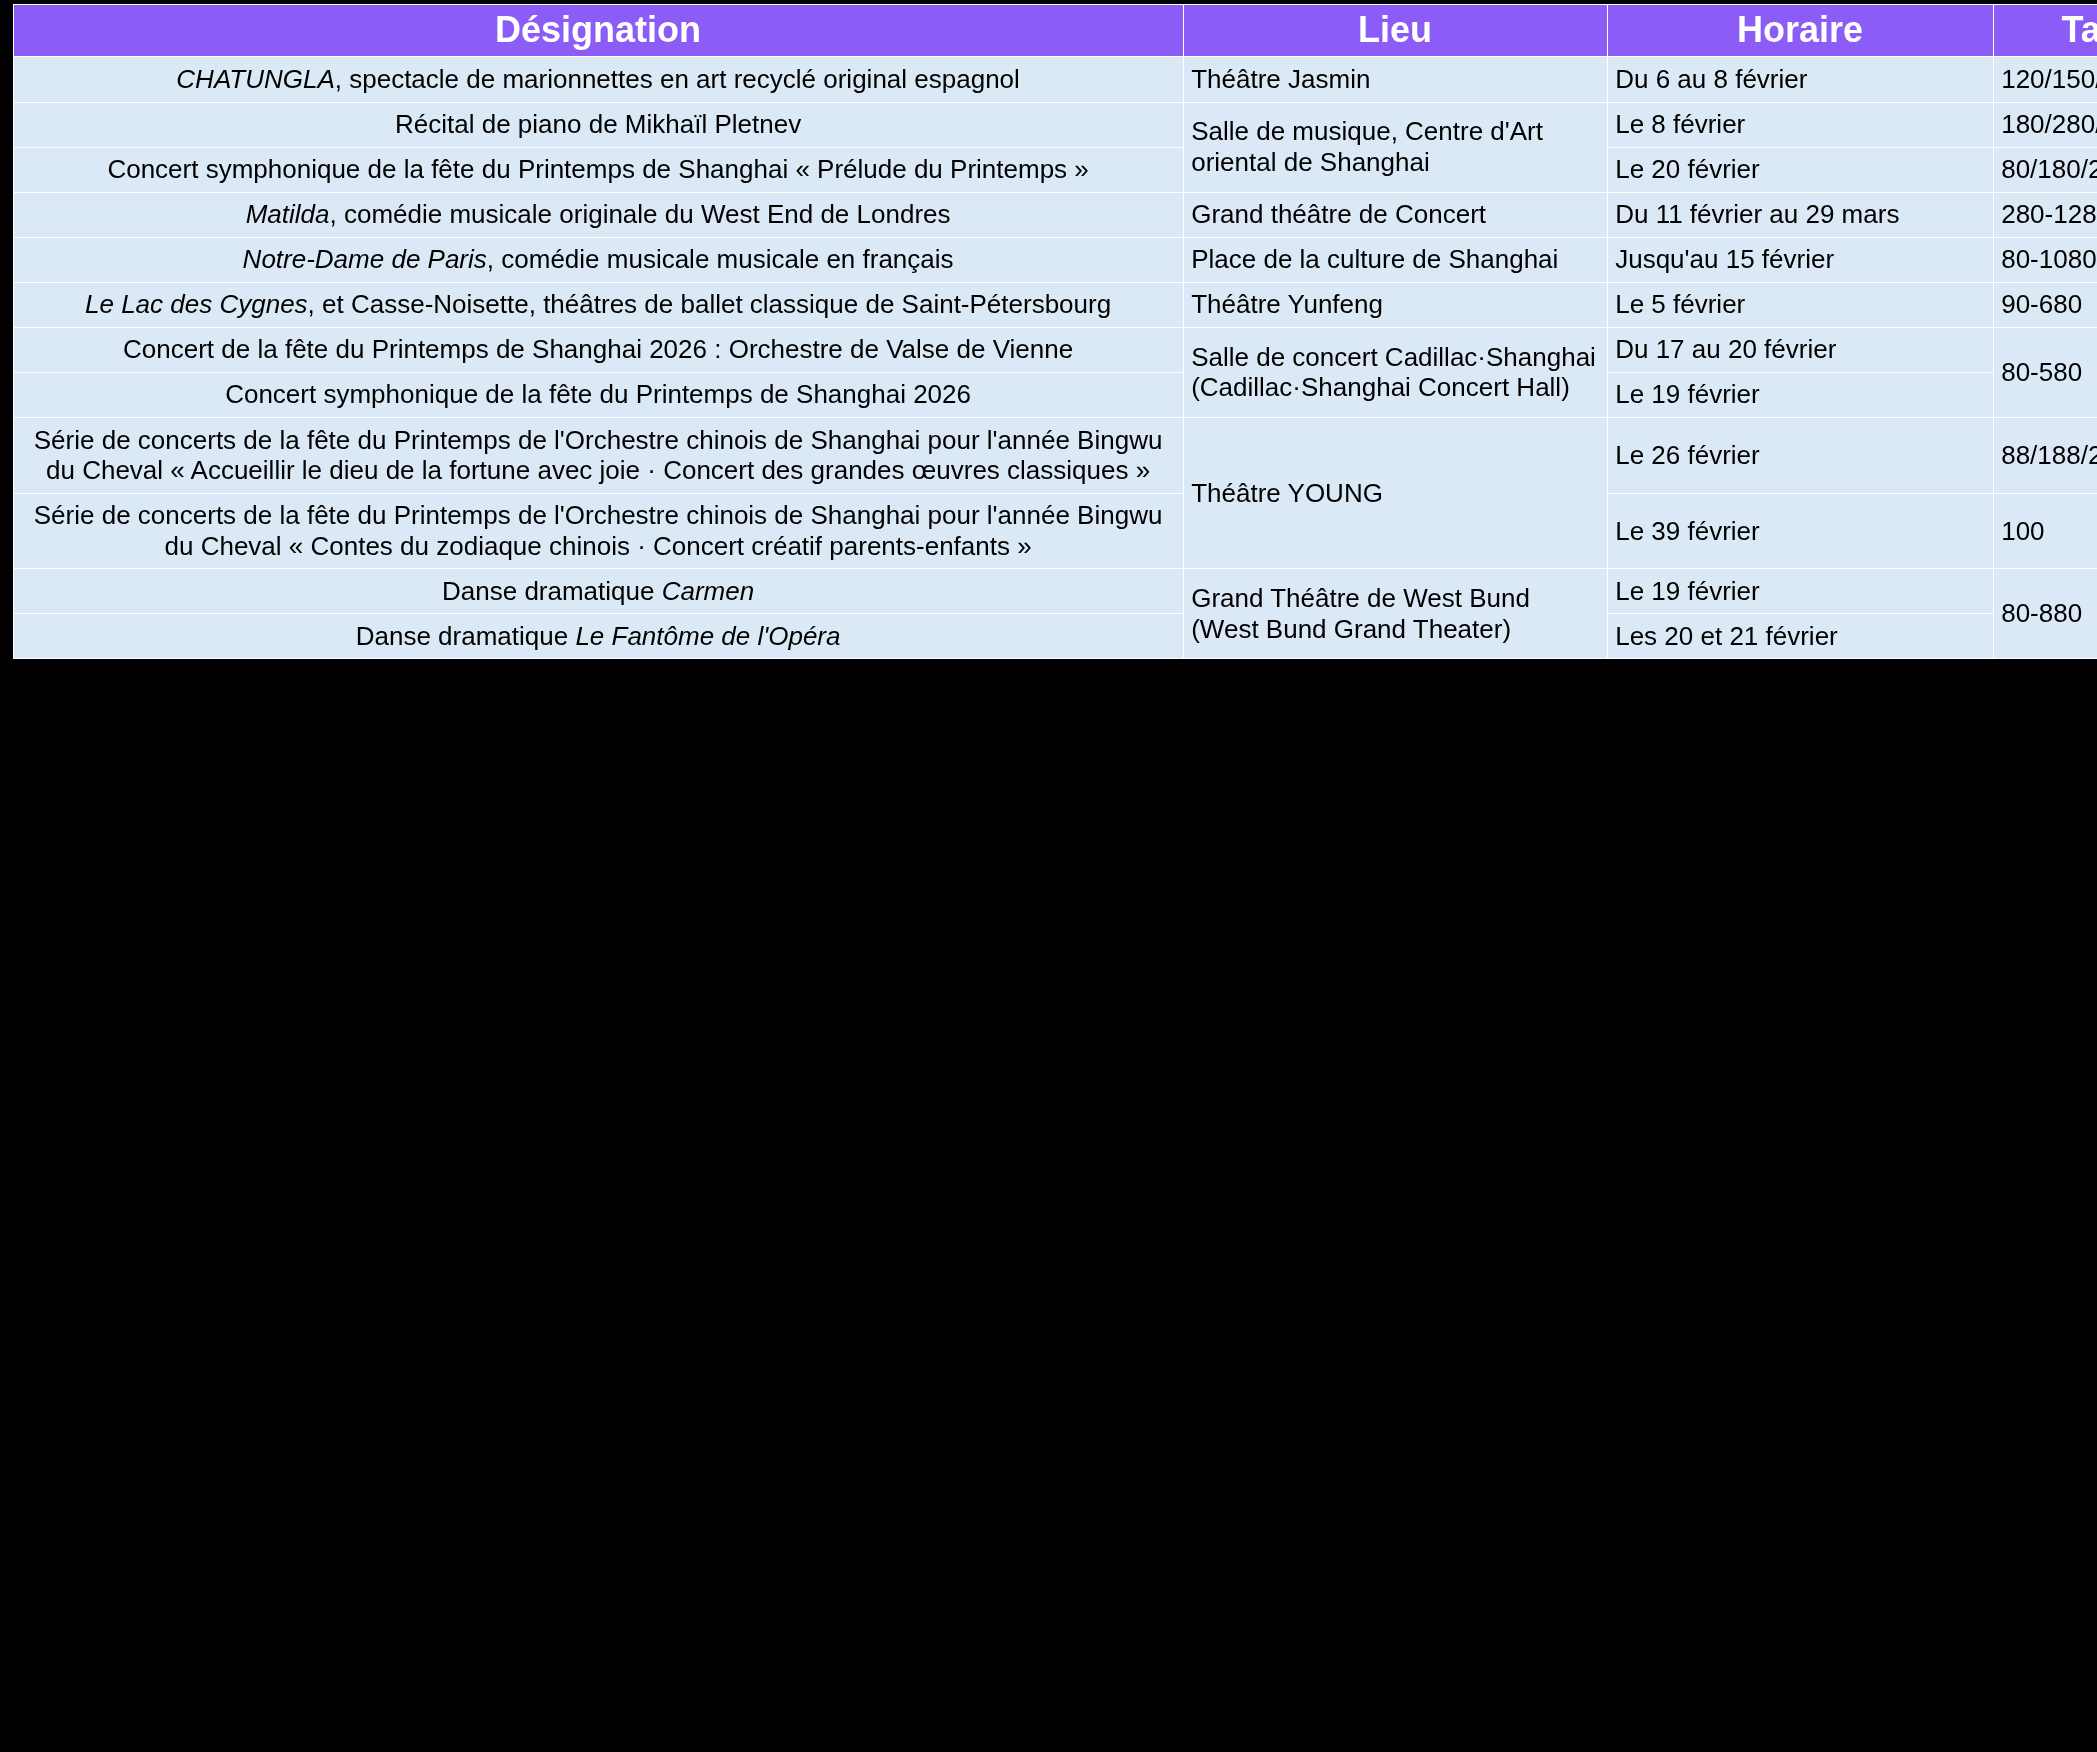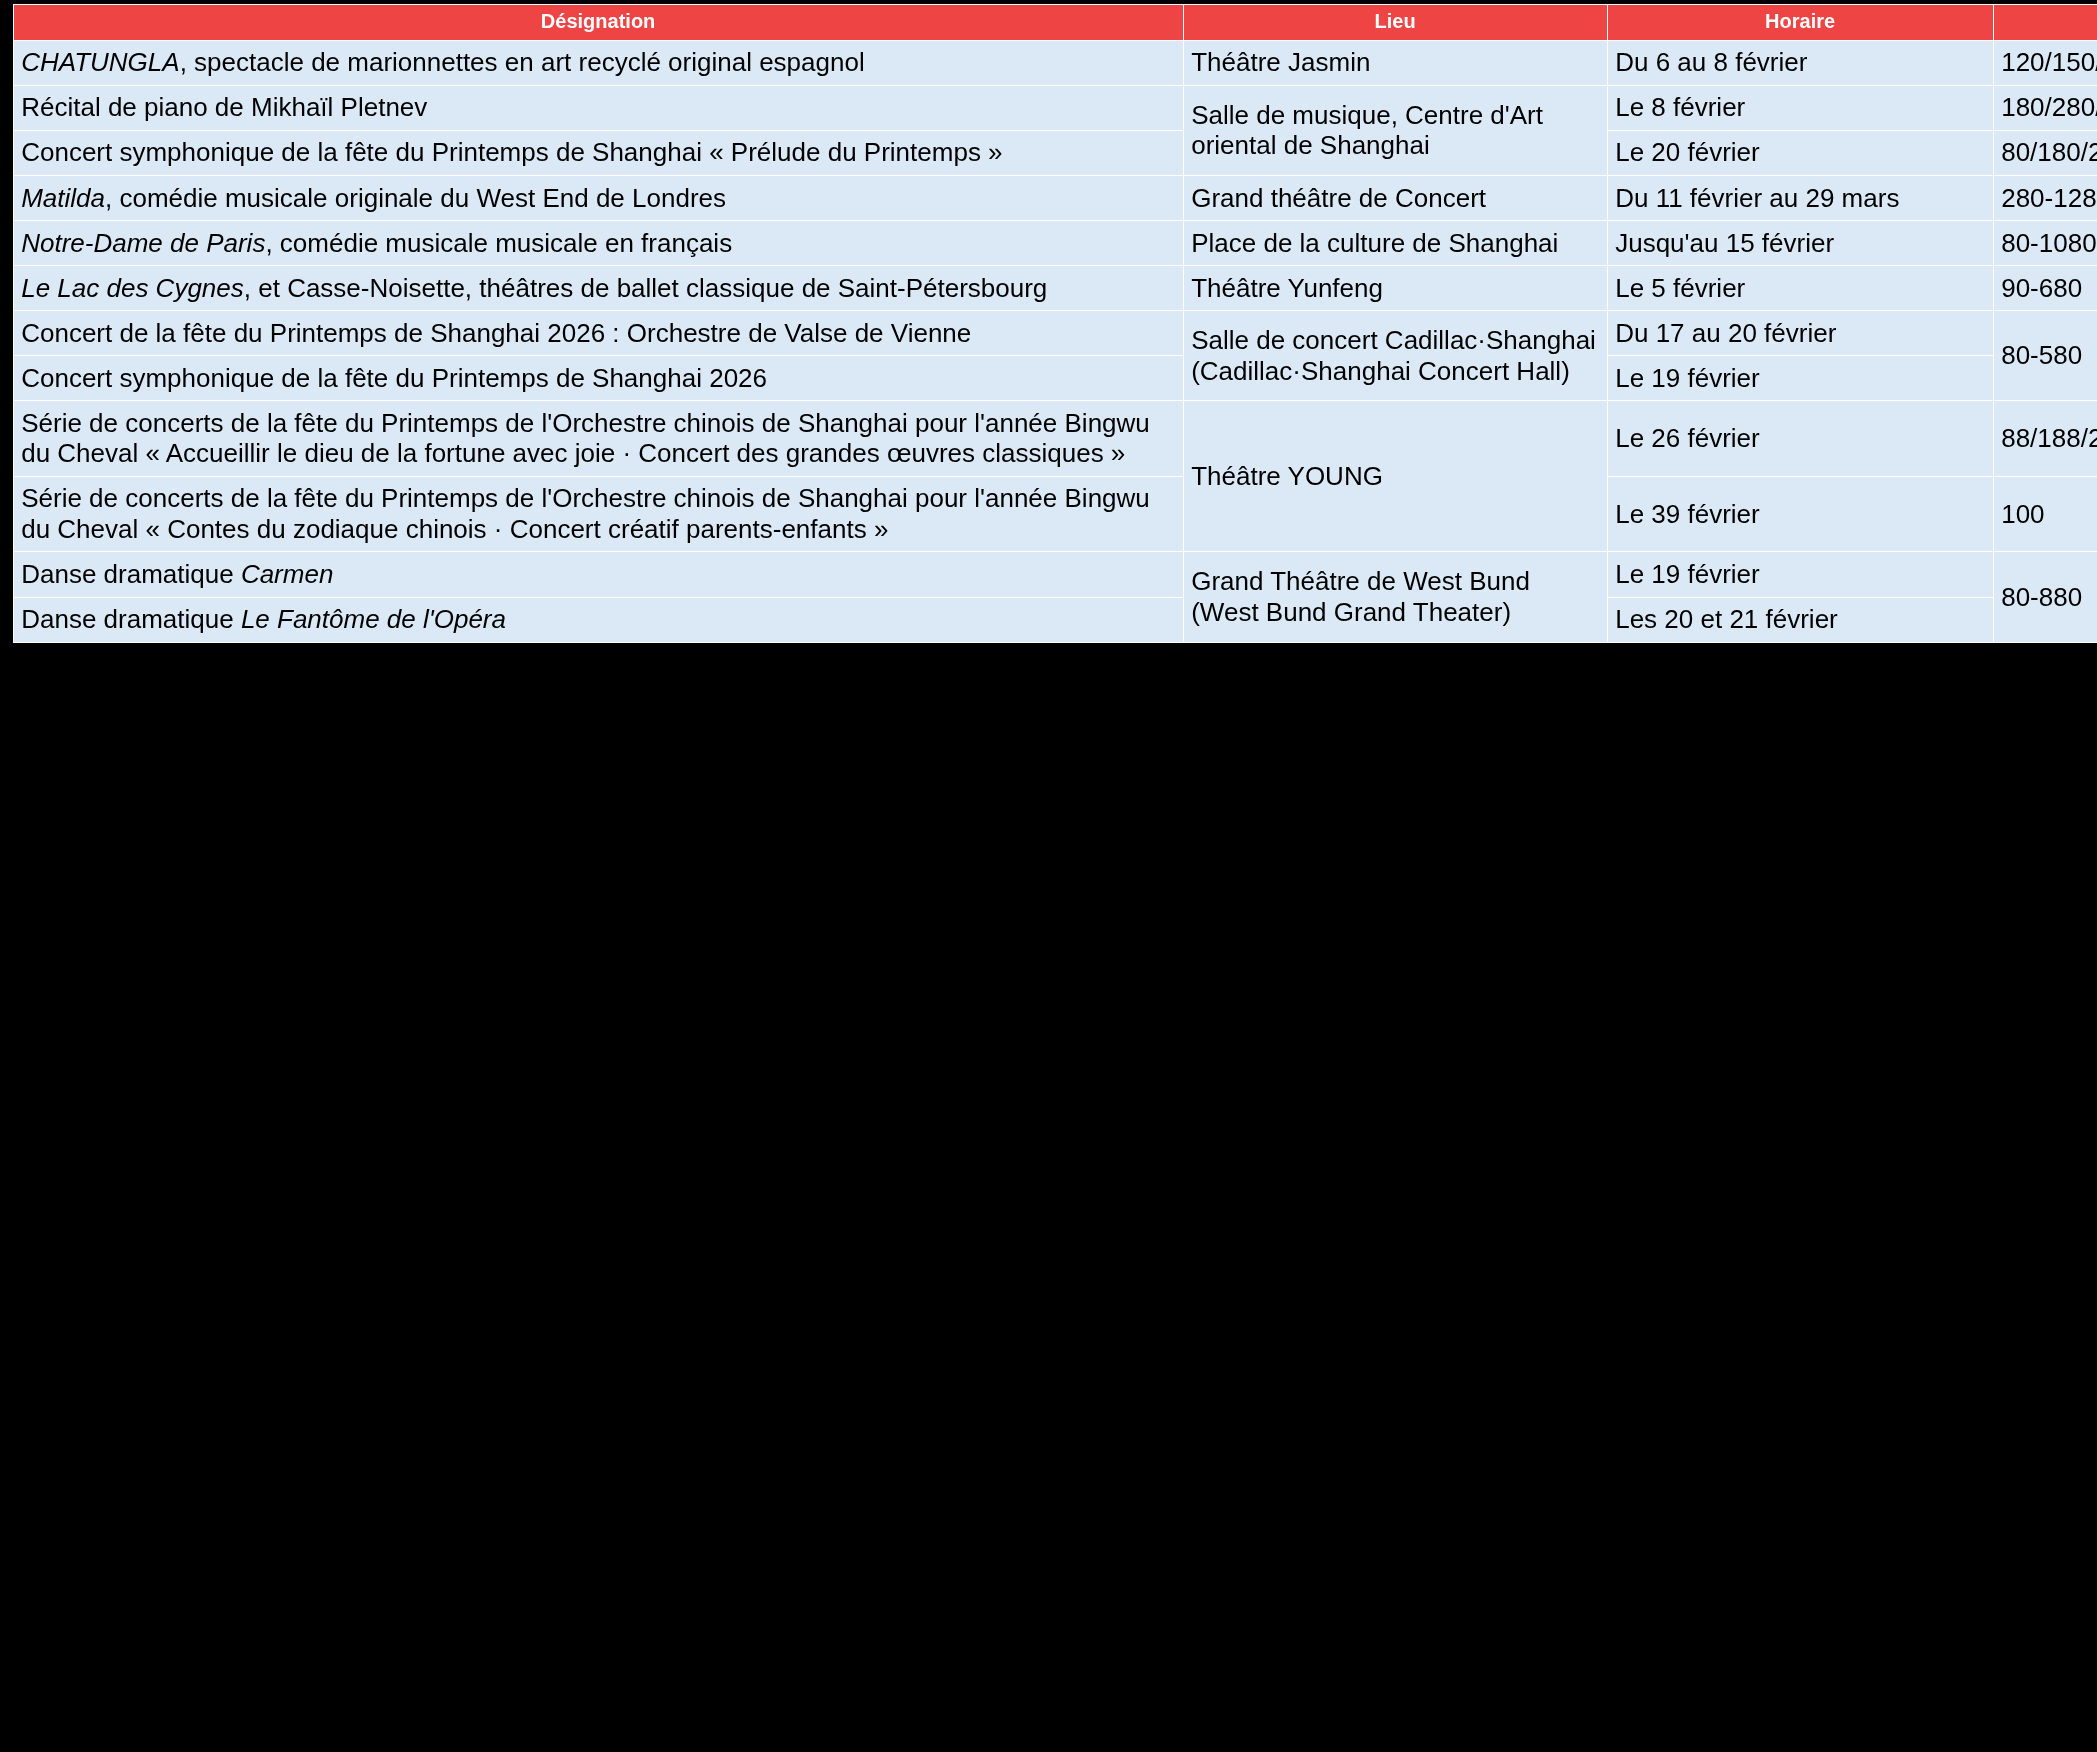--- a/index.html
+++ b/index.html
@@ -23,40 +23,40 @@
     width: 2362px;
     table-layout: fixed;
     background: #dce9f5;
   }
   table.events col.c-desig { width: 1170px; }
   table.events col.c-lieu  { width: 424px; }
   table.events col.c-hor   { width: 386px; }
   table.events col.c-tarif { width: 382px; }
 
   thead th {
-    background: #ef4444;
+    background: #8b5cf6;
     color: #ffffff;
-    font-size: 20px;
+    font-size: 36px;
     font-weight: bold;
     text-align: center;
     padding: 5.9px 4.2px 7.6px 4.2px;
     border: 0.8px solid #ffffff;
     line-height: 1.05;
   }
   tbody td {
     background: #dbe9f6;
     color: #000000;
     font-size: 26px;
     vertical-align: middle;
     border: 0.8px solid #ffffff;
     padding: 6.7px 7.6px;
     line-height: 1.18;
   }
   tbody td.desig {
-    text-align: left;
+    text-align: center;
   }
   em.ital {
     font-style: italic;
   }
 </style>
 </head>
 <body>
 
 <div class="sheet">
   <table class="events">

